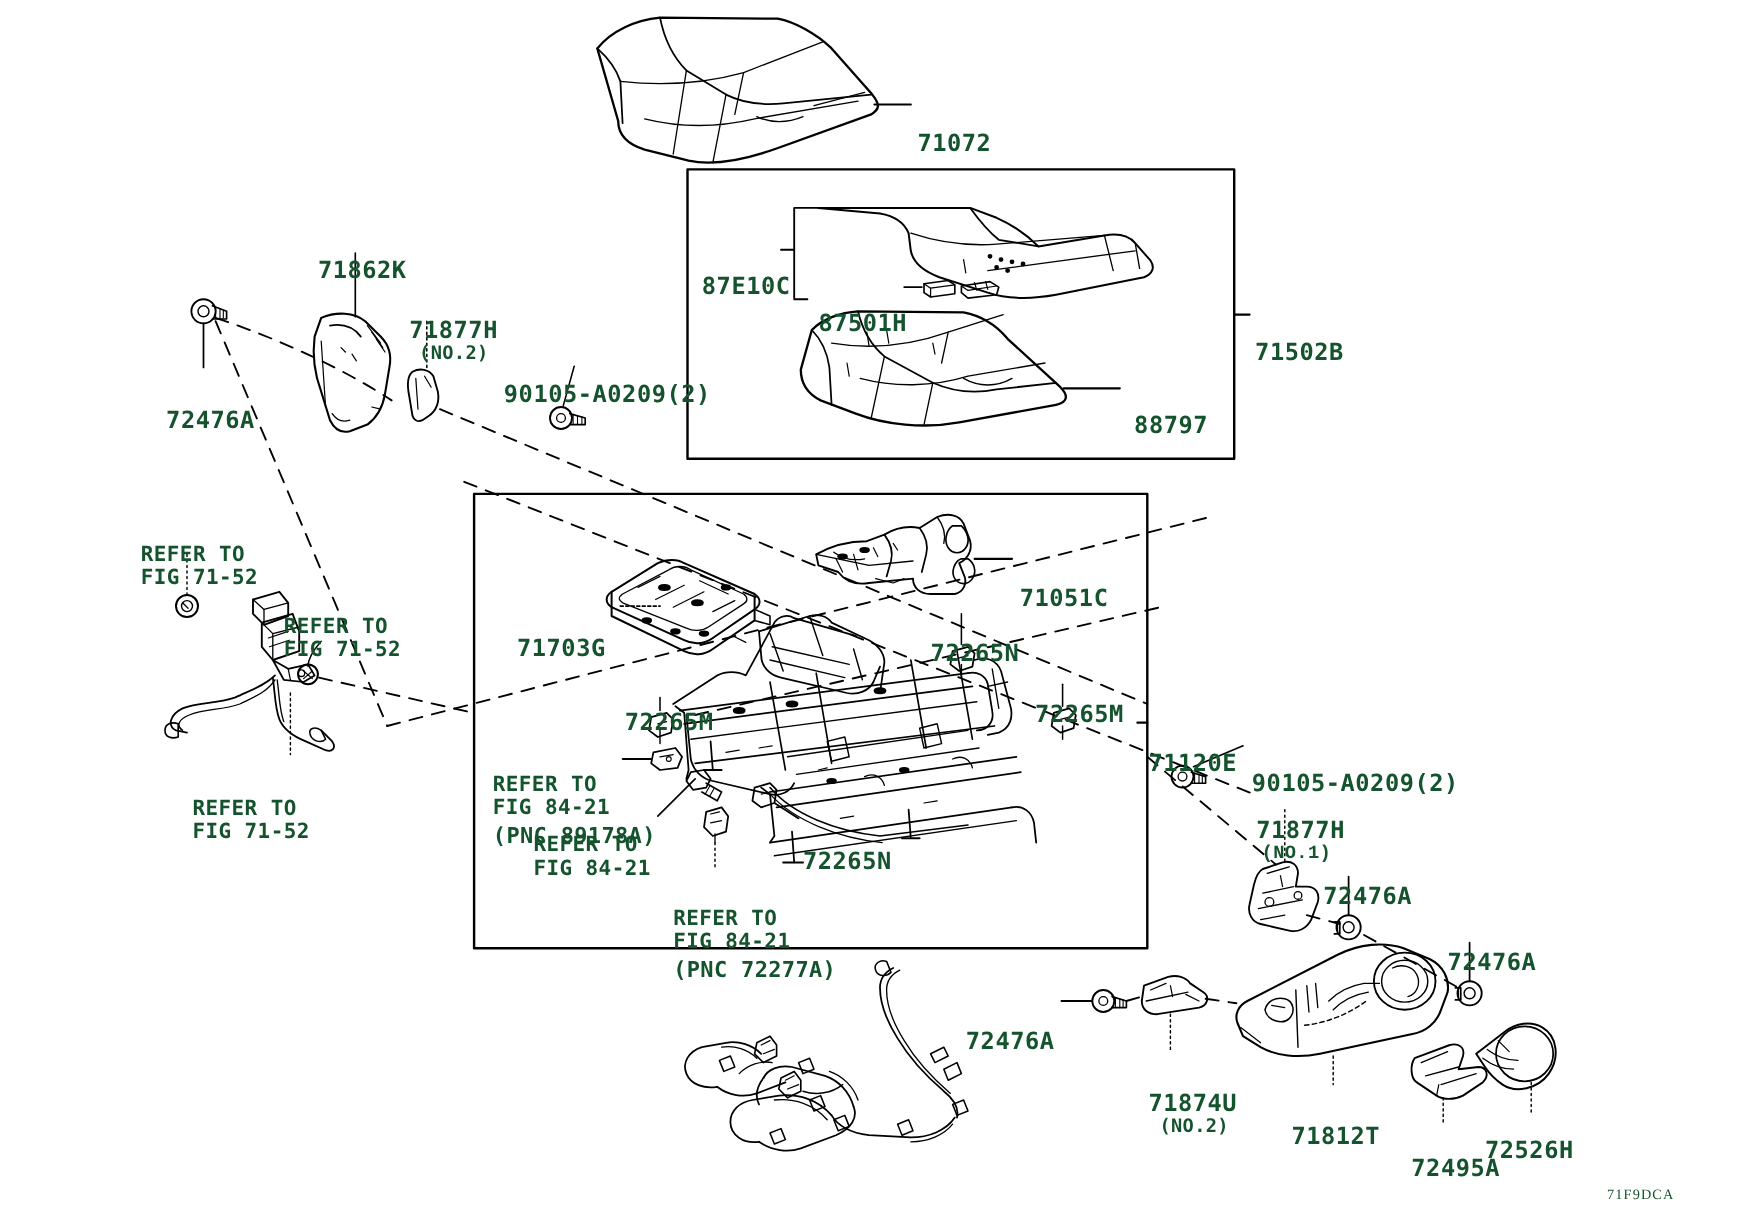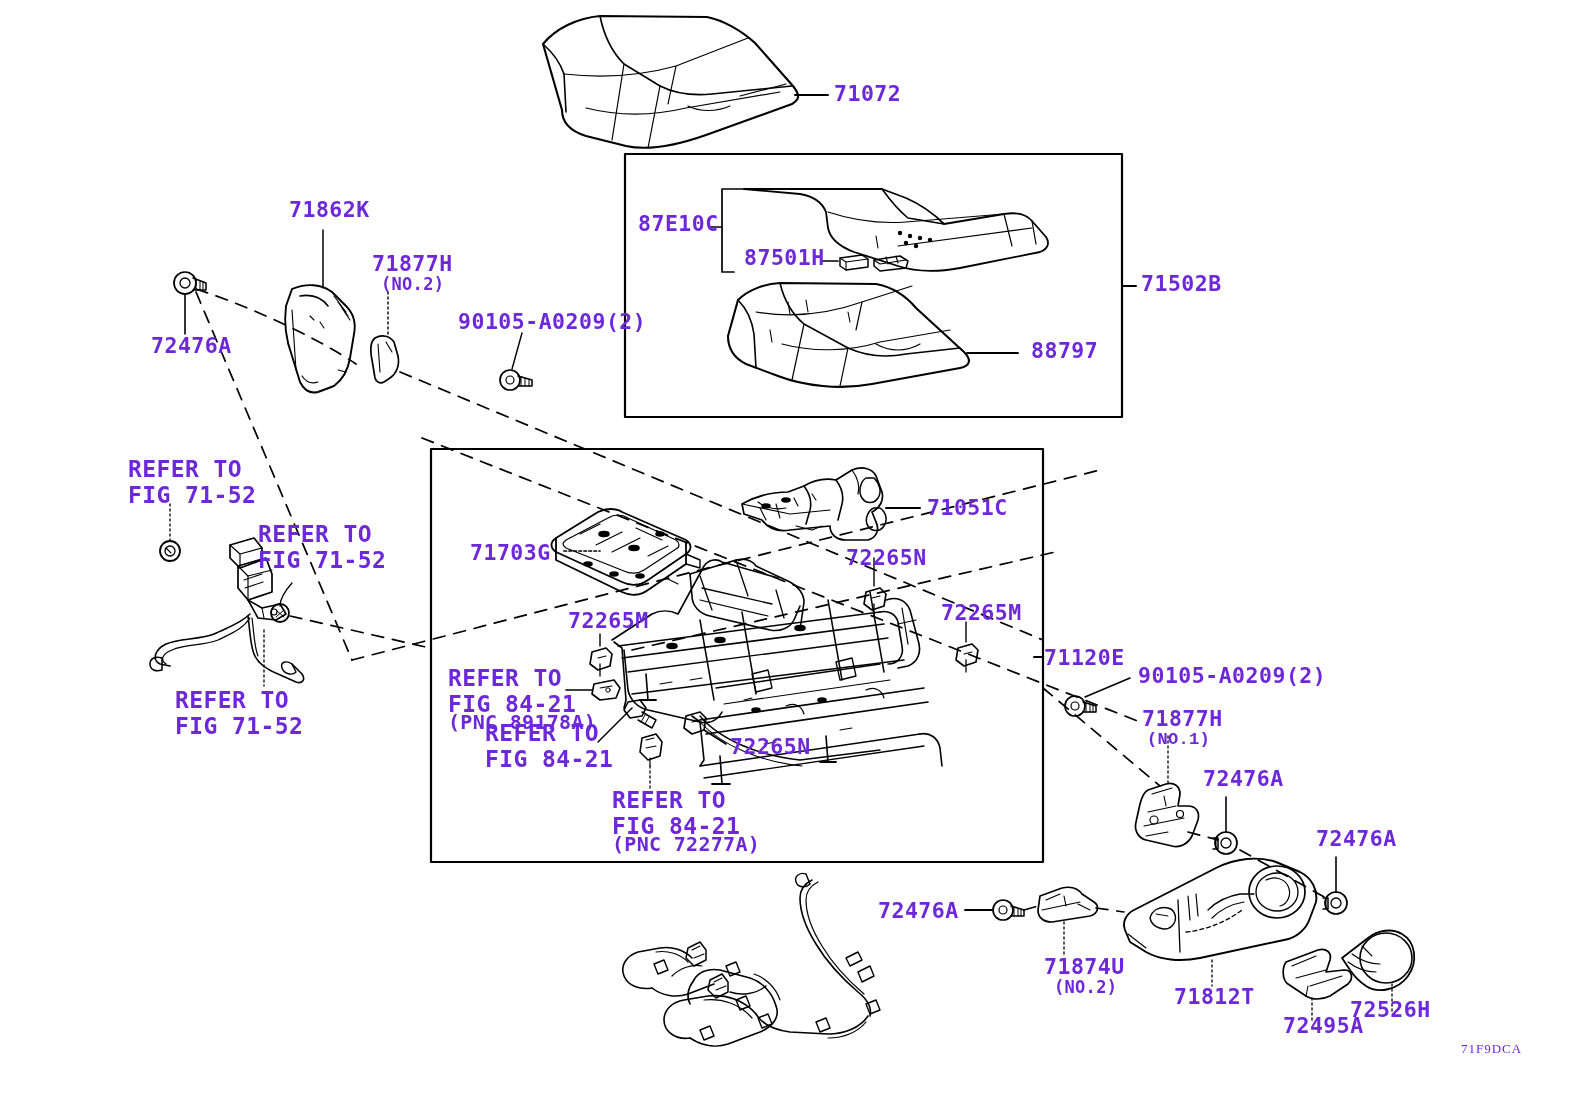--- a/index.html
+++ b/index.html
@@ -1,24 +1,24 @@
 <!DOCTYPE html>
 <html><head>
 <meta charset="utf-8">
 <style>
   html,body{margin:0;padding:0;background:#fff;}
   body{width:1592px;height:1099px;position:relative;overflow:hidden;
        font-family:"DejaVu Sans Mono", monospace;}
   #stage{position:absolute;left:0;top:0;width:1592px;height:1099px;}
   svg.layer{position:absolute;left:0;top:0;width:1592px;height:1099px;}
   .lbl{position:absolute;font-family:"DejaVu Sans Mono", monospace;
-       font-weight:700;color:#6d28d9;white-space:pre;line-height:1.12;}
+       font-weight:700;color:#14532d;white-space:pre;line-height:1.12;margin-top:37px;}
   .lbl.big{font-size:21.5px;letter-spacing:0.5px;}
   .lbl.sub{font-size:17px;letter-spacing:0.3px;}
-  .lbl.refer{font-size:23px;letter-spacing:0.4px;}
+  .lbl.refer{font-size:19px;letter-spacing:0.4px;}
   .lbl.pnc{font-size:20px;letter-spacing:0.3px;text-align:center;}
   .lbl.code{font-size:13px;font-weight:400;letter-spacing:1px;
             font-family:Liberation Serif, serif;}
 </style>
 </head>
 <body>
 
 <div id="stage">
 
   <svg class="layer" viewBox="0 0 1592 1099">

